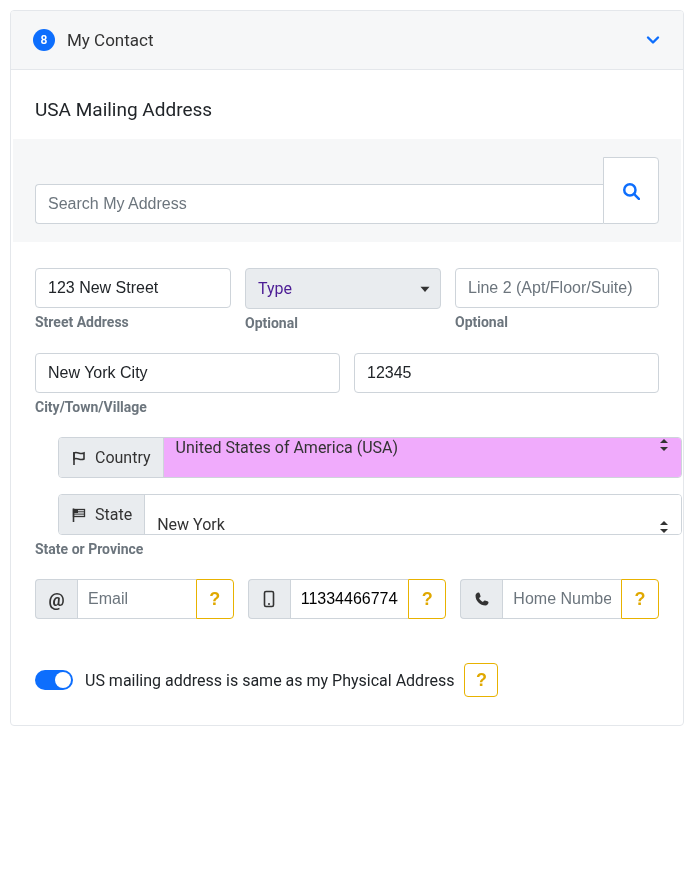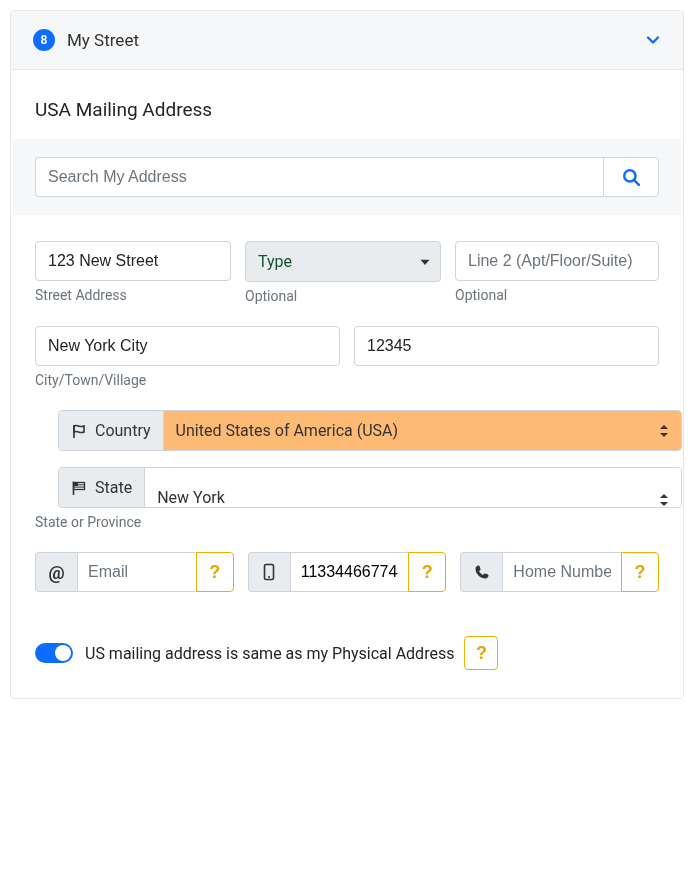--- a/index.html
+++ b/index.html
@@ -68,47 +68,48 @@
   .form-control {
     border: 1px solid #ced4da;
     border-radius: 4px;
     padding: 10px 12px;
     font-size: 16px;
     width: 100%;
     color: #212529;
     background: #fff;
   }
   .form-control::placeholder { color: #6c757d; }
-  .input-group .form-control { border-top-right-radius: 0; border-bottom-right-radius: 0; border-right: none; }
+  .input-group .form-control { border-top-right-radius: 0; border-bottom-right-radius: 0; border-right: none; margin-top: 27px; }
   .search-btn {
     border: 1px solid #ced4da;
     background: #fff;
     padding: 0 18px;
     border-top-right-radius: 4px;
     border-bottom-right-radius: 4px;
     cursor: pointer;
     display: inline-flex;
     align-items: center;
     justify-content: center;
   }
   .row { display: flex; gap: 14px; }
   .col { flex: 1; min-width: 0; }
   .label-under {
     font-size: 14px;
     color: #6c757d;
     margin-top: 6px;
+    font-weight: bold;
   }
   .form-select {
     border: 1px solid #ced4da;
     border-radius: 4px;
     padding: 10px 30px 10px 12px;
     font-size: 16px;
     width: 100%;
     background: #e9ecef;
-    color: #14532d;
+    color: #4c1d95;
     appearance: none;
     position: relative;
   }
   .select-wrap { position: relative; }
   .select-caret {
     position: absolute;
     right: 10px;
     top: 50%;
     transform: translateY(-50%);
     pointer-events: none;
@@ -218,23 +219,22 @@
     top: 2px;
     right: 2px;
   }
   .switch-label {
     font-size: 16px;
     color: #212529;
   }
   svg { display: block; }
   .country-body {
     flex: 1;
-    background: #fdba74;
-    display: flex;
-    align-items: center;
+    background: #f0abfc;
+    display: flex;
     padding: 0 12px;
     color: #333;
     font-size: 16px;
     position: relative;
   }
   .state-body {
     flex: 1;
     background: #fff;
     display: flex;
     align-items: flex-end;
@@ -244,21 +244,21 @@
     position: relative;
   }
 </style>
 </head>
 <body>
 
 <div class="card">
 
   <div class="card-header">
     <span class="step-badge">8</span>
-    <span class="header-title">My Street</span>
+    <span class="header-title">My Contact</span>
     <span>
       <svg class="chevron" viewBox="0 0 16 16" fill="none" stroke="#0d6efd" stroke-width="2.4" stroke-linecap="round" stroke-linejoin="round">
           <polyline points="3,5.5 8,10.5 13,5.5"></polyline>
         </svg>
     </span>
   </div>
 
   <div class="card-body">
 
     <h4 class="section-title">USA Mailing Address</h4>

